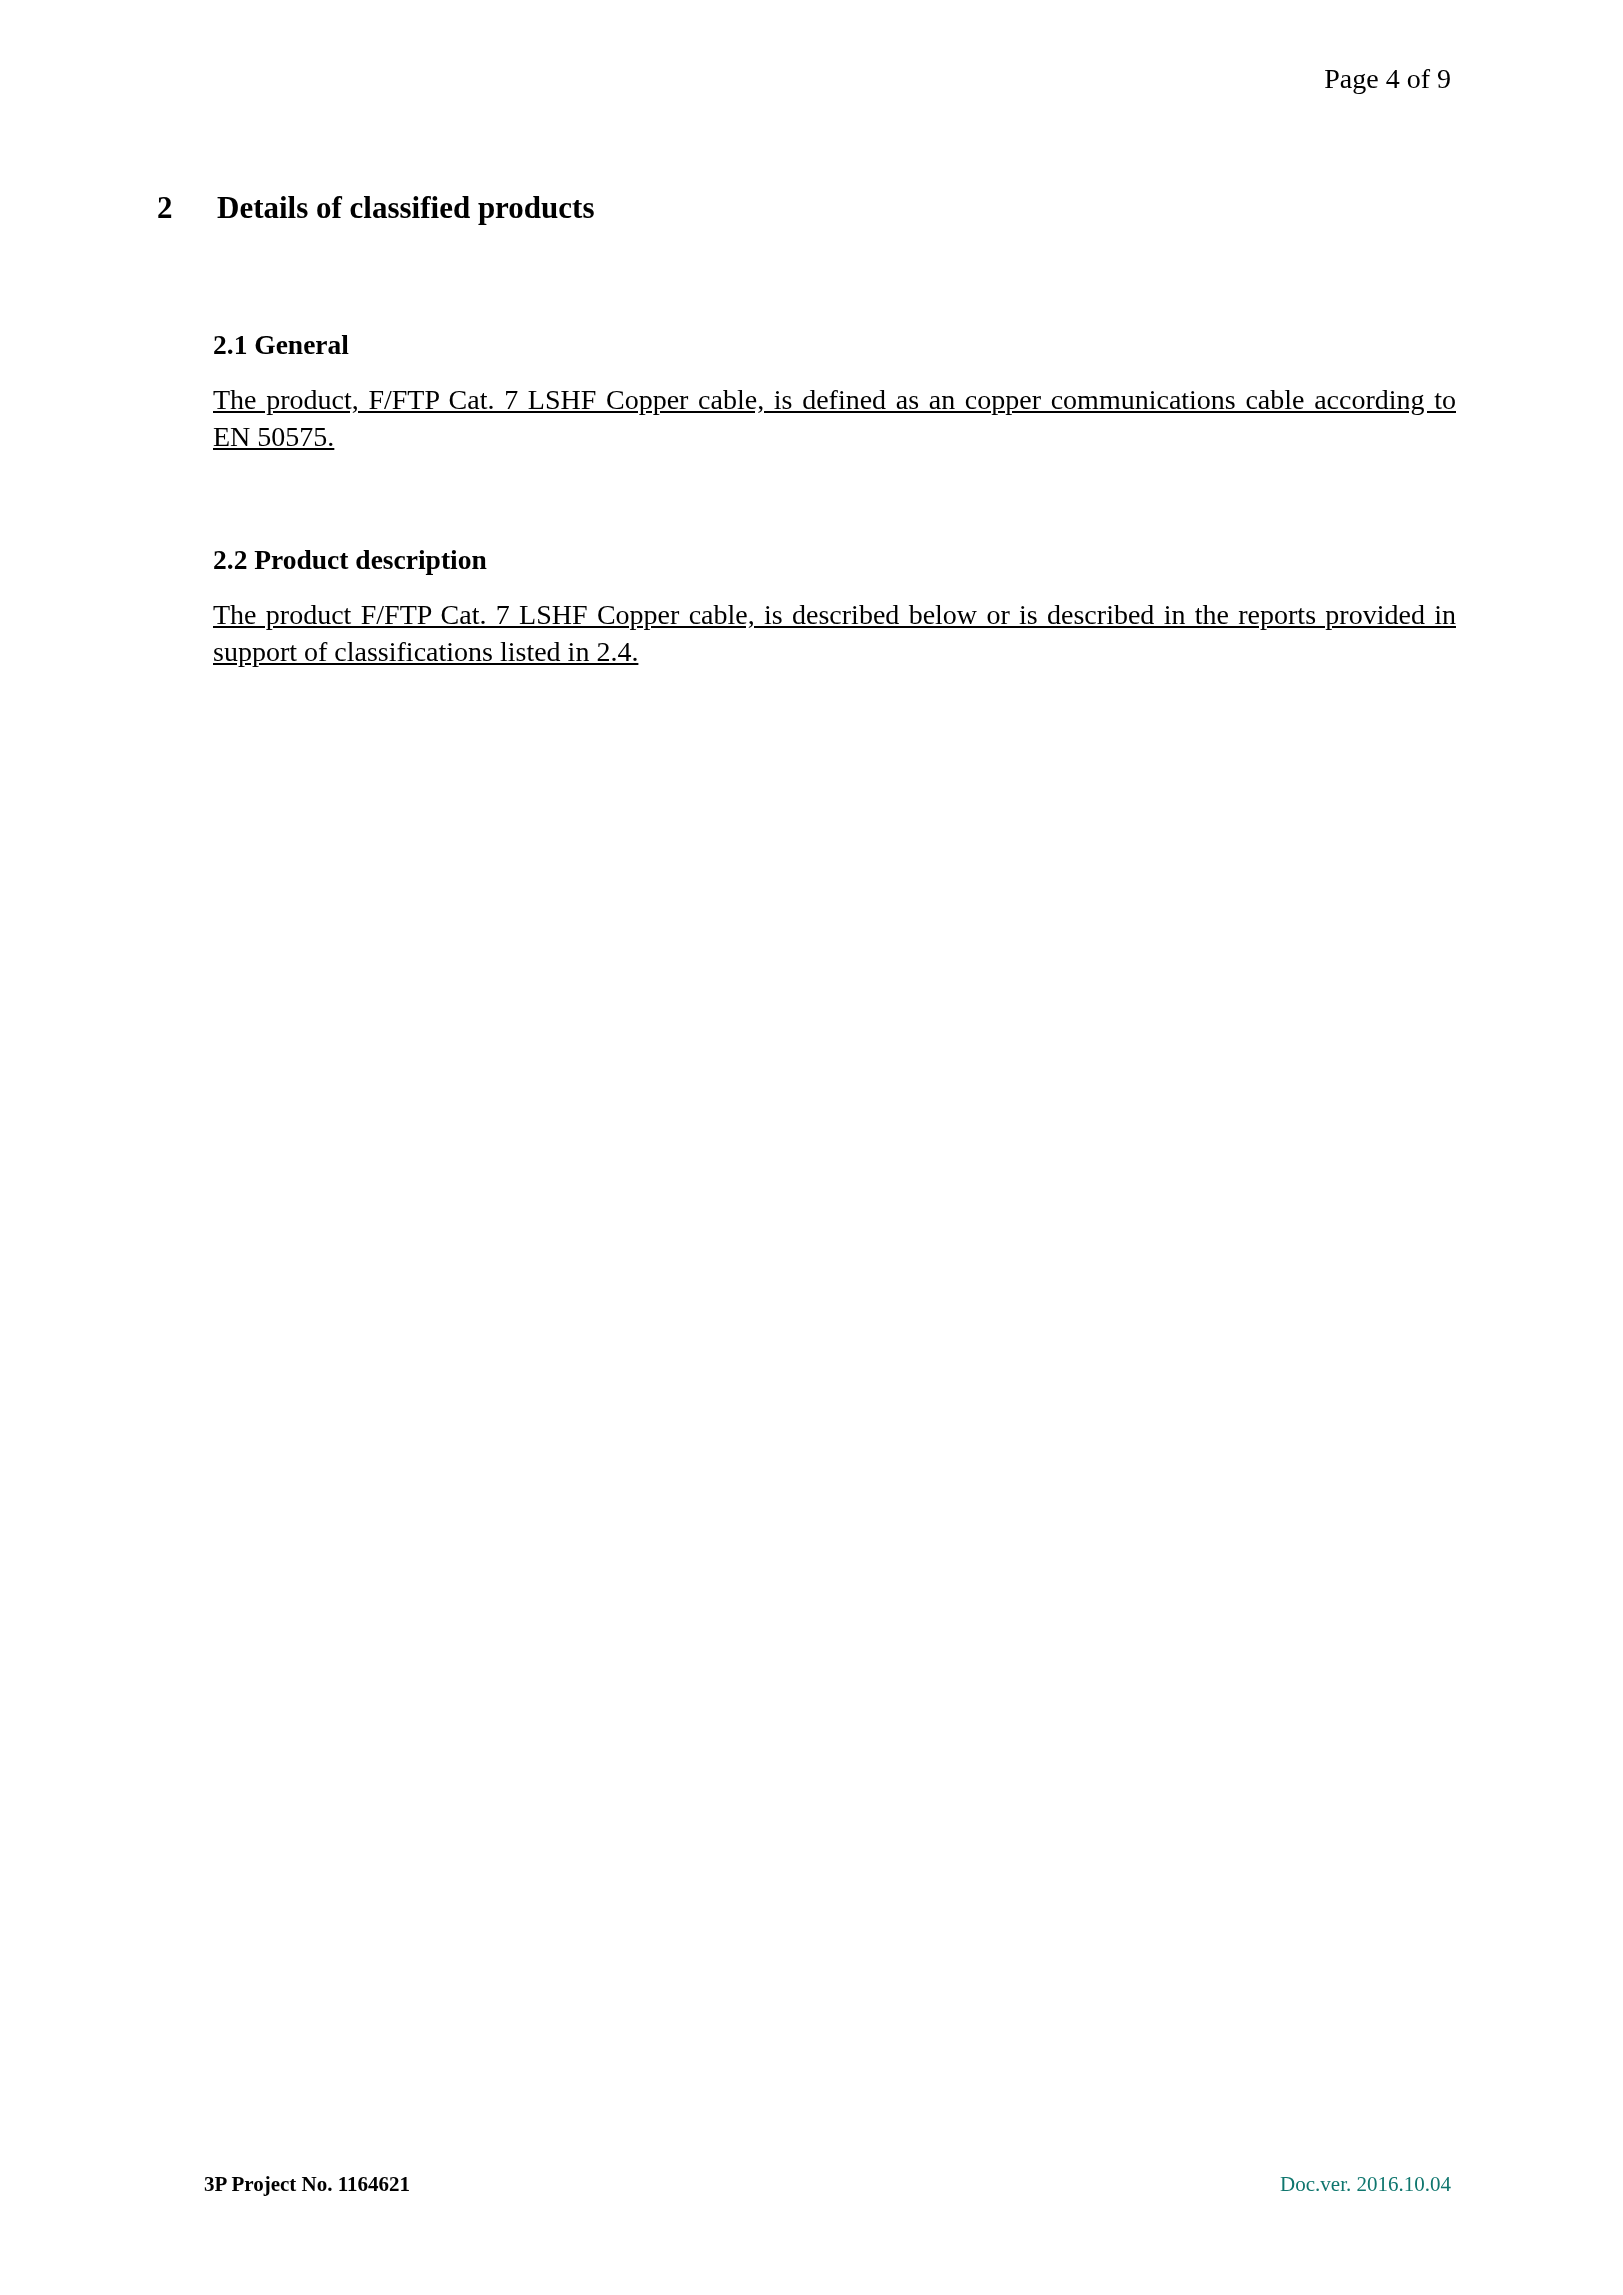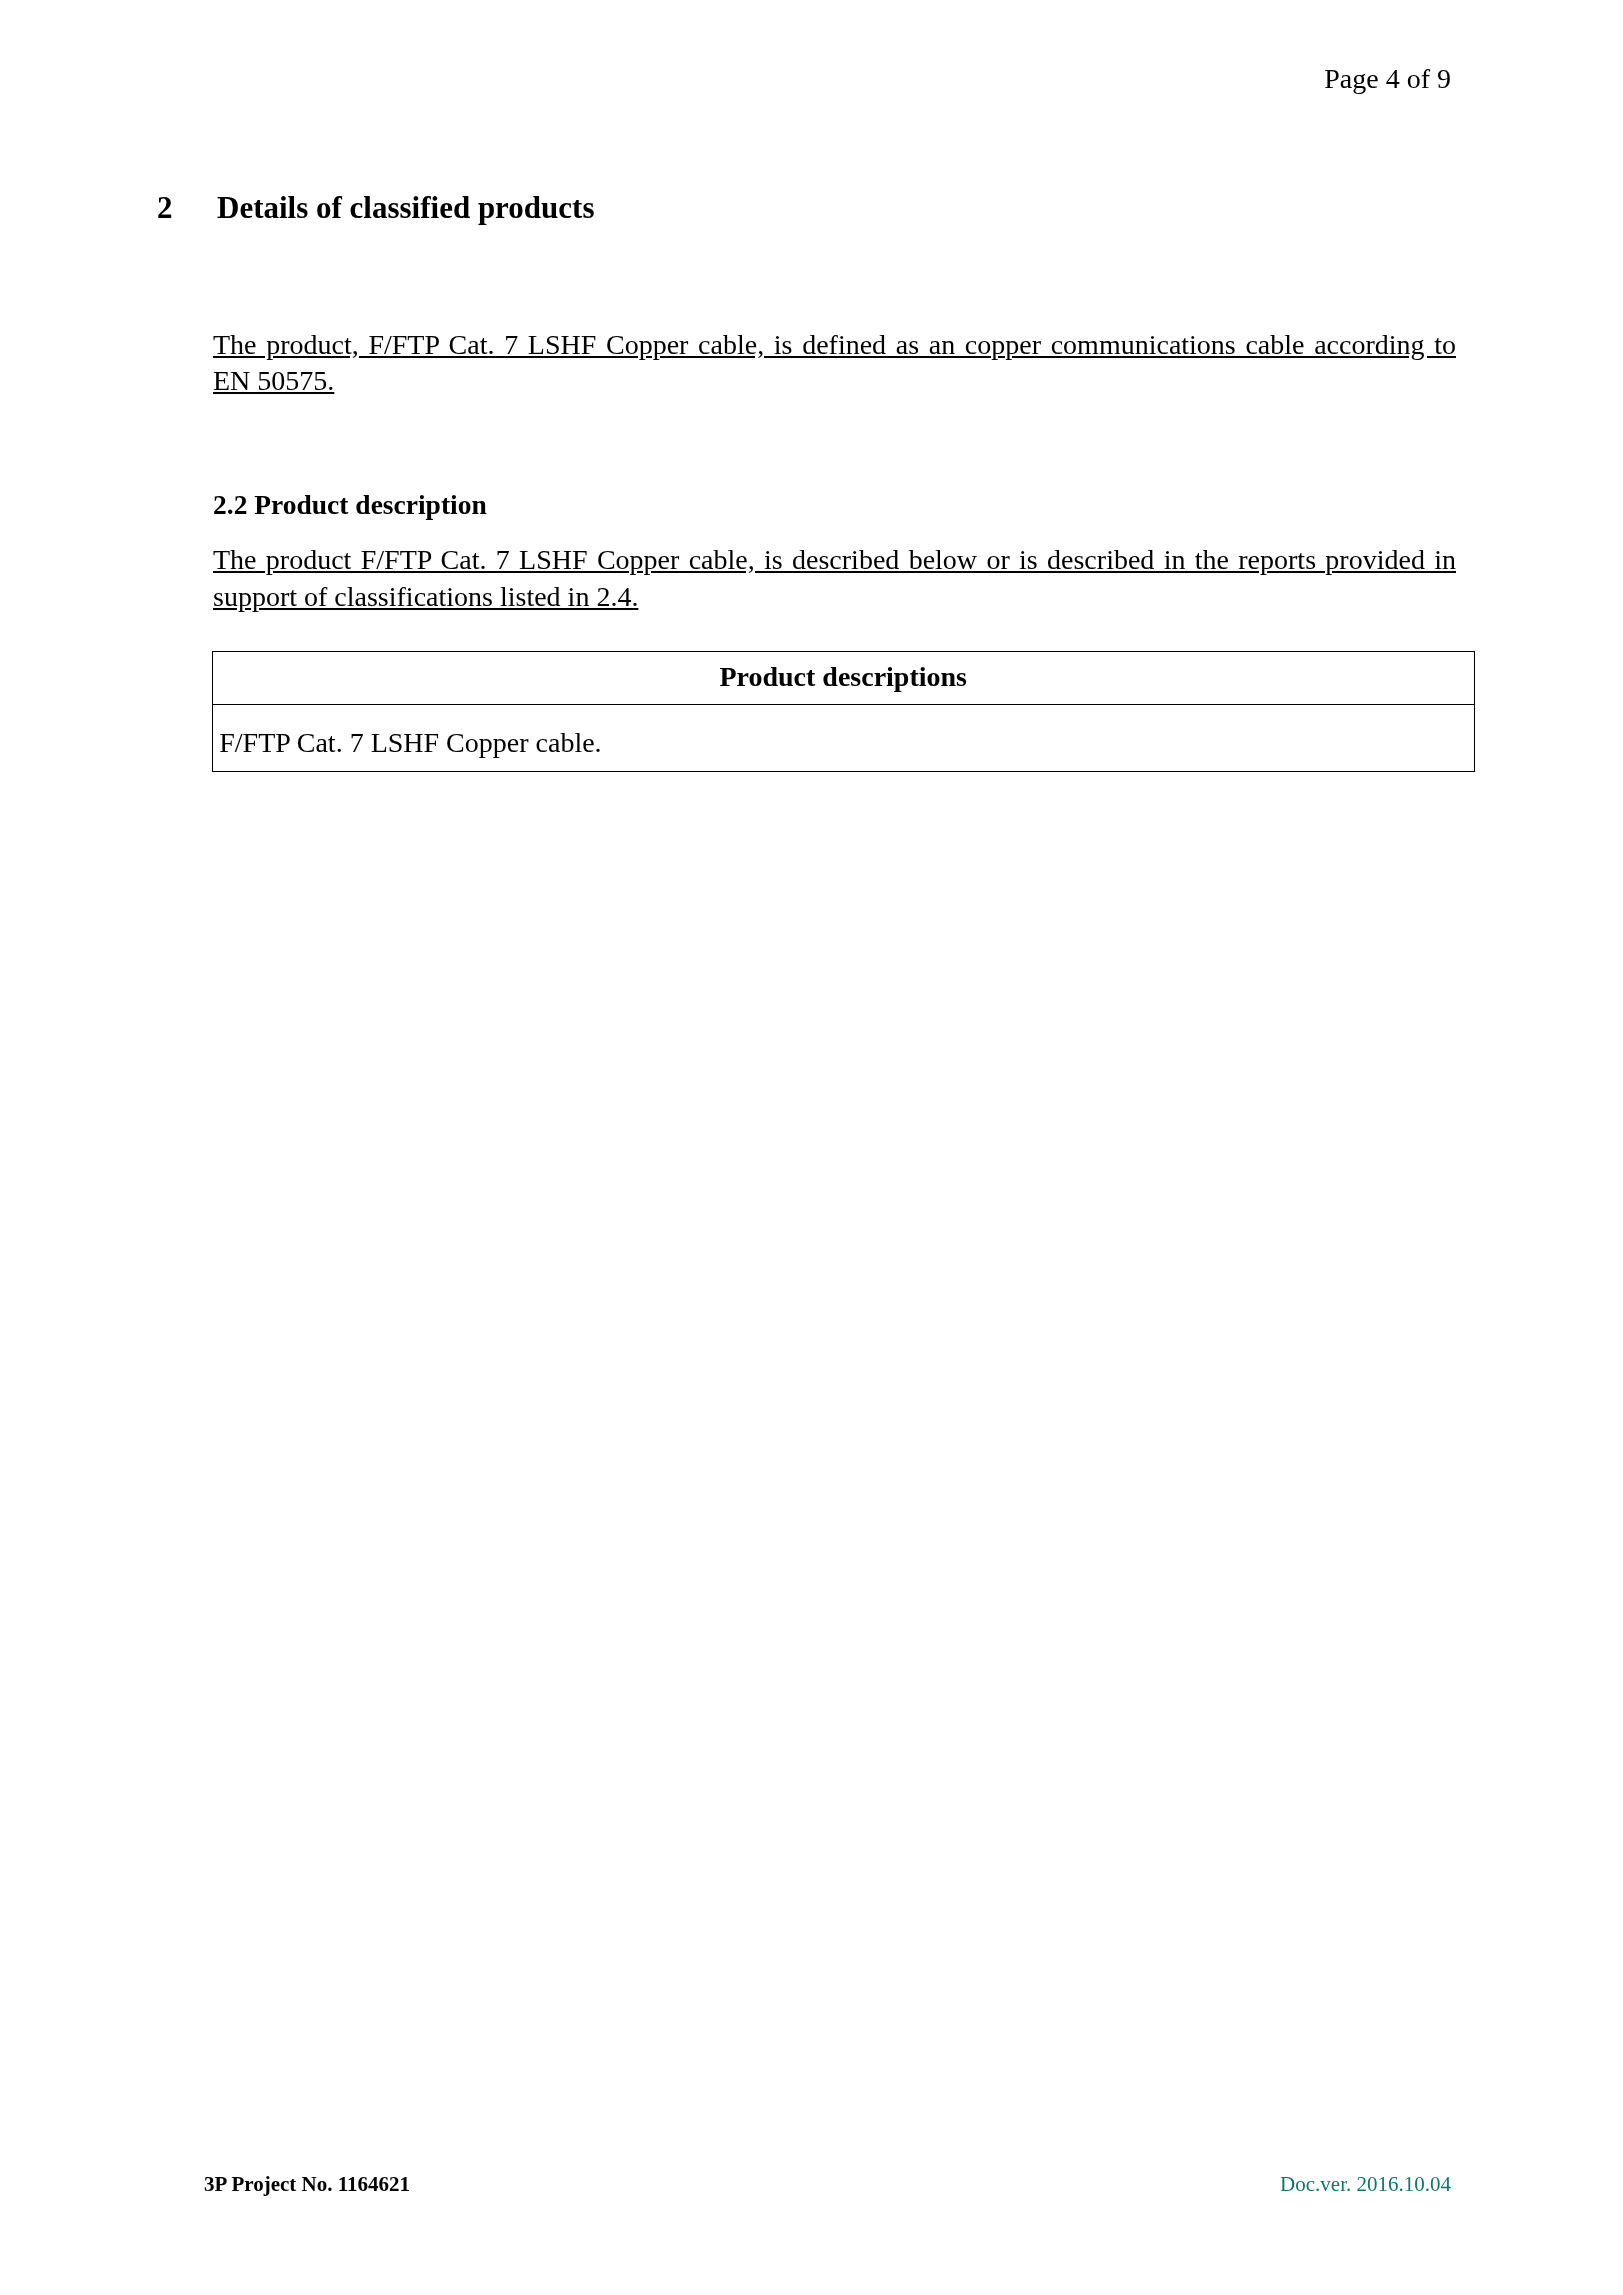--- a/index.html
+++ b/index.html
@@ -130,37 +130,28 @@
 
   <div class="page-header">Page 4 of 9</div>
 
   <div class="section-heading">
     <span class="num">2</span>
     <span class="title">Details of classified products</span>
   </div>
 
   <div class="content">
 
+    <div class="sub-heading">2.1 General</div>
     <div class="para">The product, F/FTP Cat. 7 LSHF Copper cable, is defined as an copper communications cable according to EN 50575.</div>
 
     <div class="spacer-1"></div>
 
     <div class="sub-heading second">2.2 Product description</div>
     <div class="para">The product F/FTP Cat. 7 LSHF Copper cable, is described below or is described in the reports provided in support of classifications listed in 2.4.</div>
 
-    <table class="product-table">
-      <tbody>
-          <tr>
-        <td class="header-cell">Product descriptions</td>
-      </tr>
-      <tr>
-        <td class="body-cell">F/FTP Cat. 7 LSHF Copper cable.</td>
-      </tr>
-    </tbody>
-      </table>
 
   </div>
 
   <div class="footer">
     <span class="left">3P Project No. 1164621</span>
     <span class="right">Doc.ver. 2016.10.04</span>
   </div>
 
 </div>
 

